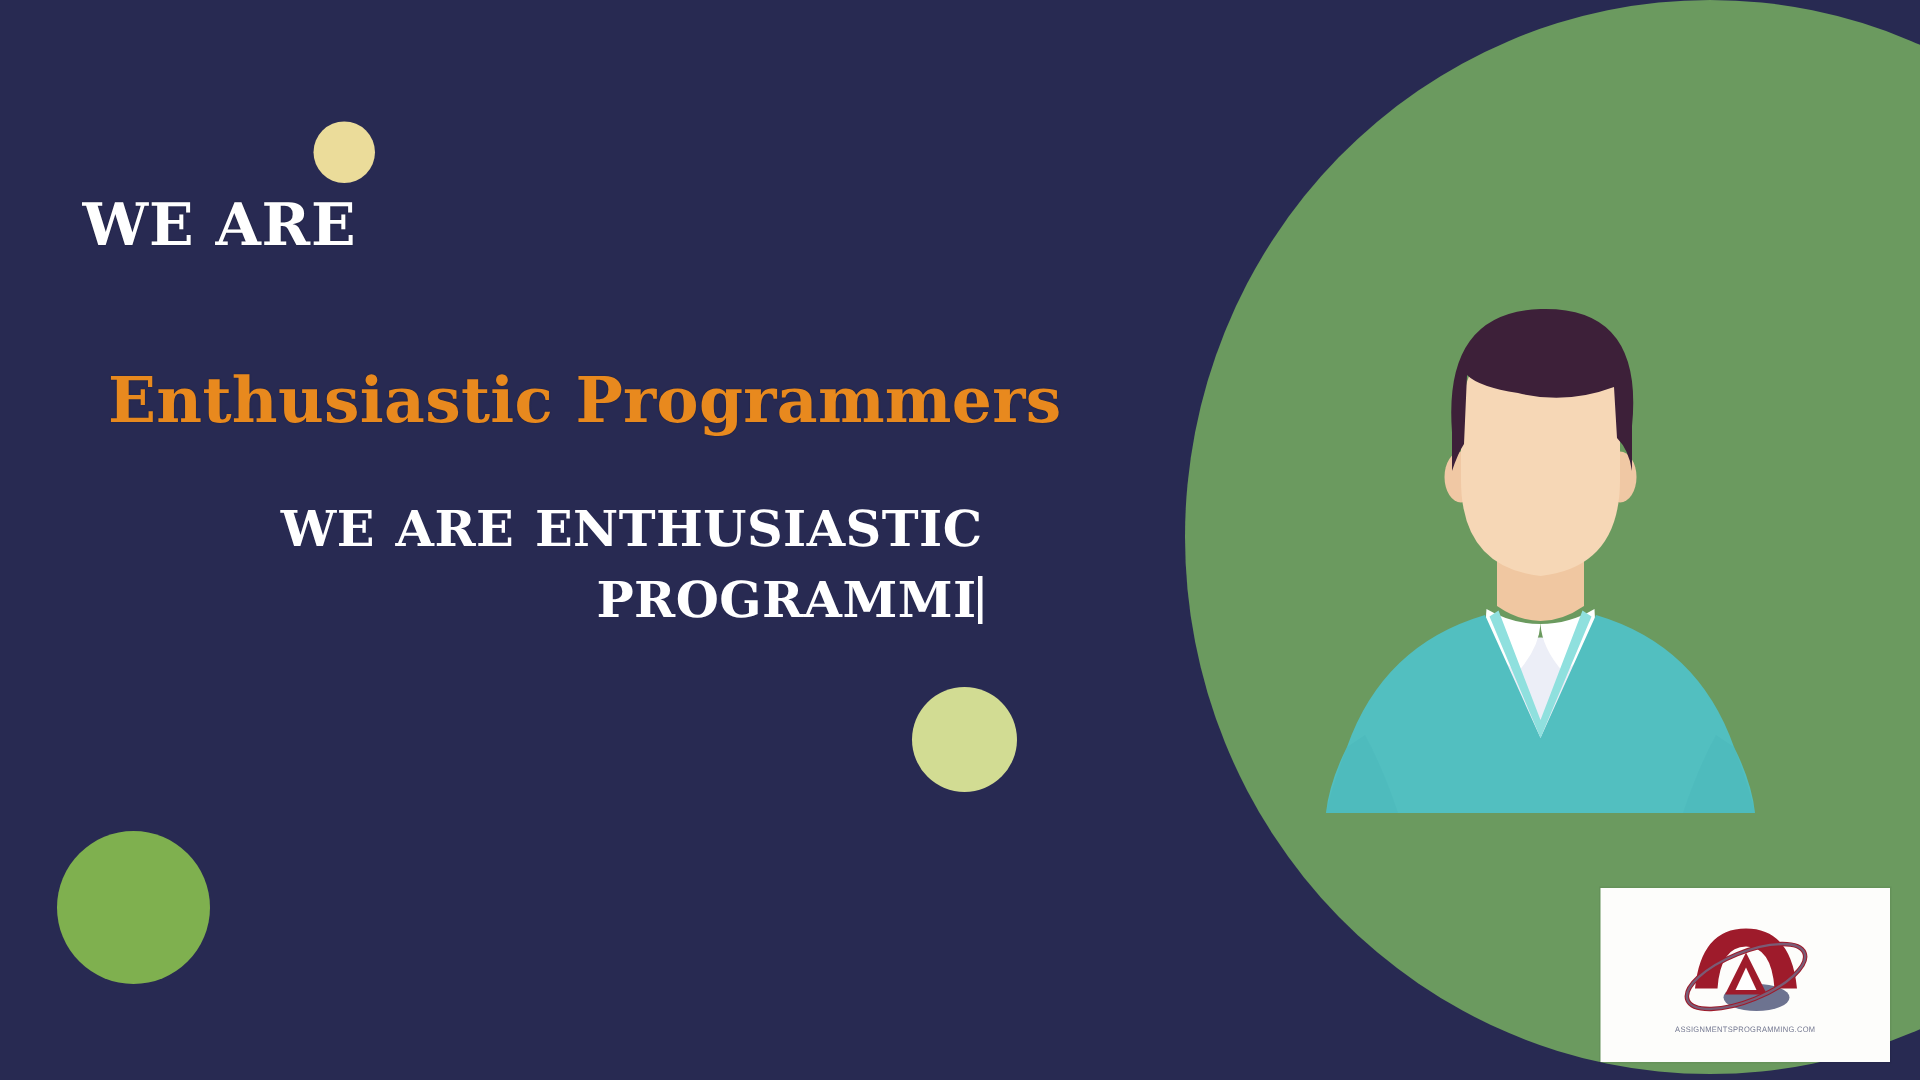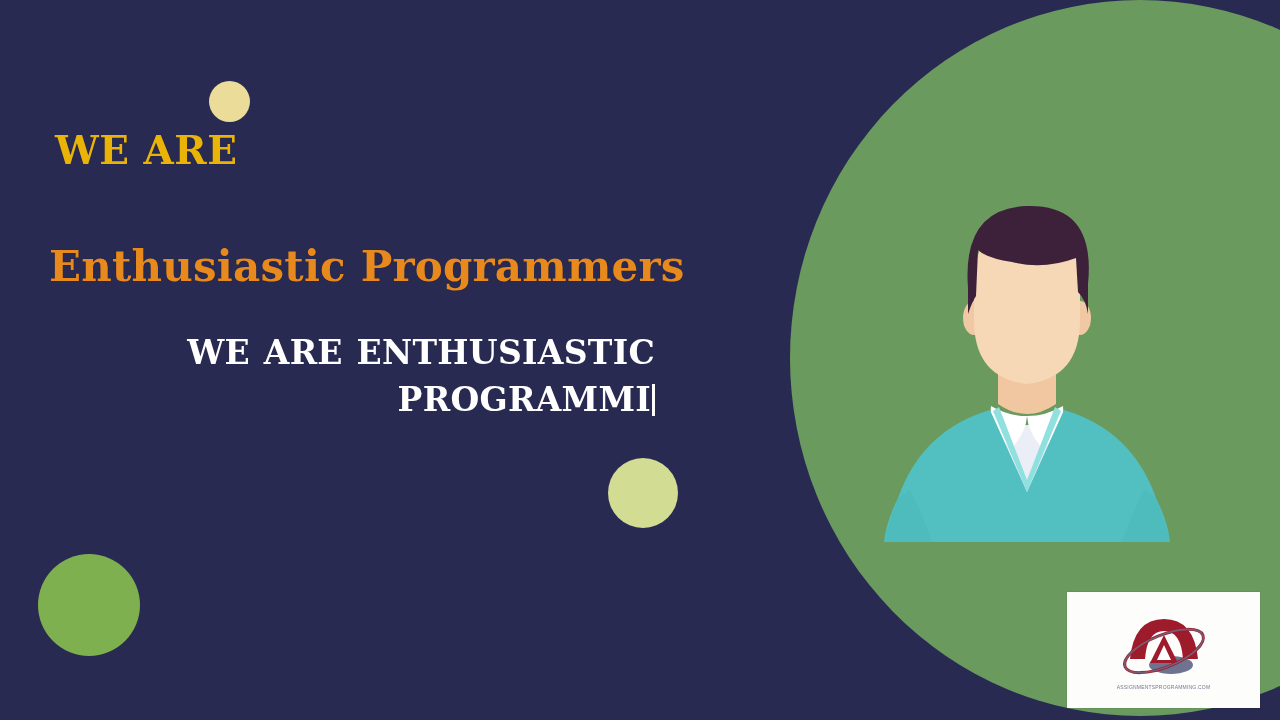--- a/index.html
+++ b/index.html
@@ -31,31 +31,31 @@
   .dot-palegreen{left:608px;top:458px;width:70px;height:70px;background:#d2dc93;}
   .dot-green{left:38px;top:554px;width:102px;height:102px;background:#7fb04f;}
 
   
   .copy{
     position:absolute;left:0;top:0;width:760px;height:720px;
     padding-left:55px;box-sizing:border-box;
   }
   .kicker{
     position:absolute;left:55px;top:131px;
-    color:#eab308;
+    color:#ffffff;
     font-family:"DejaVu Serif", serif;
     font-weight:bold;
     font-size:39px;
     letter-spacing:.5px;
     line-height:1;
     text-shadow:0 0 1px rgba(0,0,0,.35);
     white-space:nowrap;
   }
   .headline{
-    position:absolute;left:49px;top:245px;
+    position:absolute;left:72px;top:245px;
     color:#e8891e;
     font-family:"DejaVu Serif", serif;
     font-weight:bold;
     font-size:42px;
     letter-spacing:.2px;
     line-height:1.05;
     text-shadow:0 0 1px rgba(0,0,0,.35);
     white-space:nowrap;
   }
   .typed-wrap{

